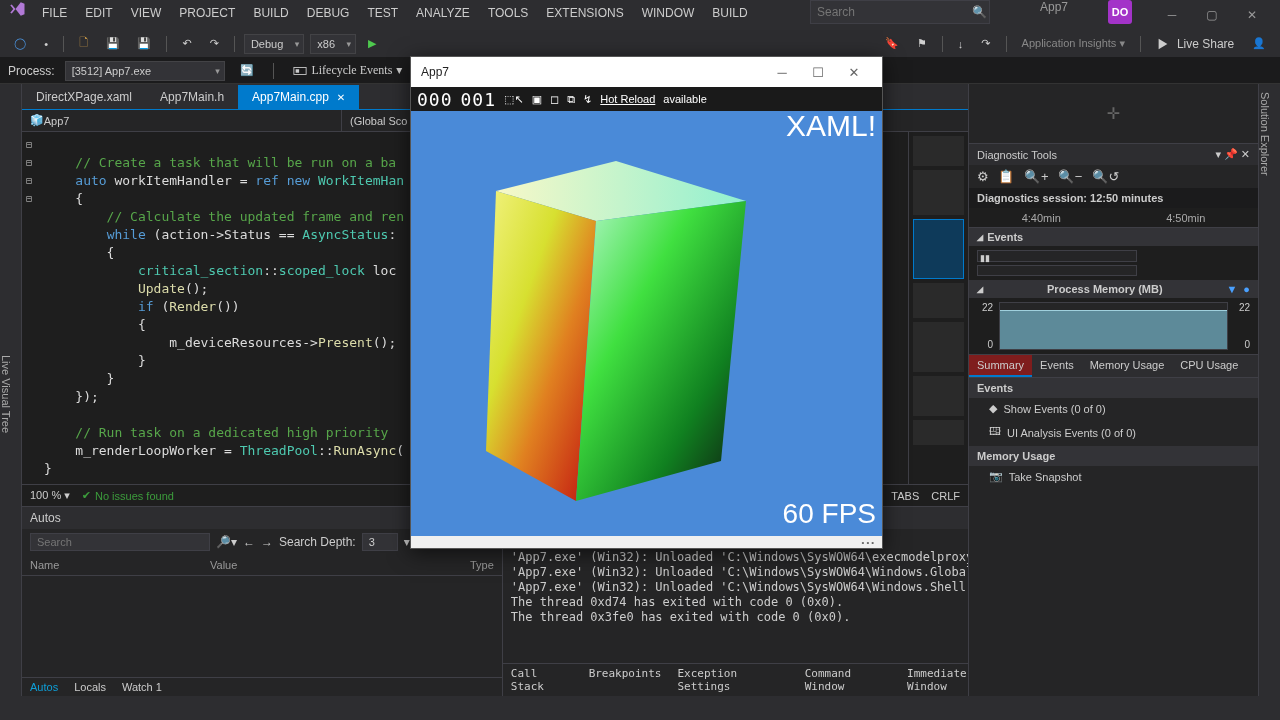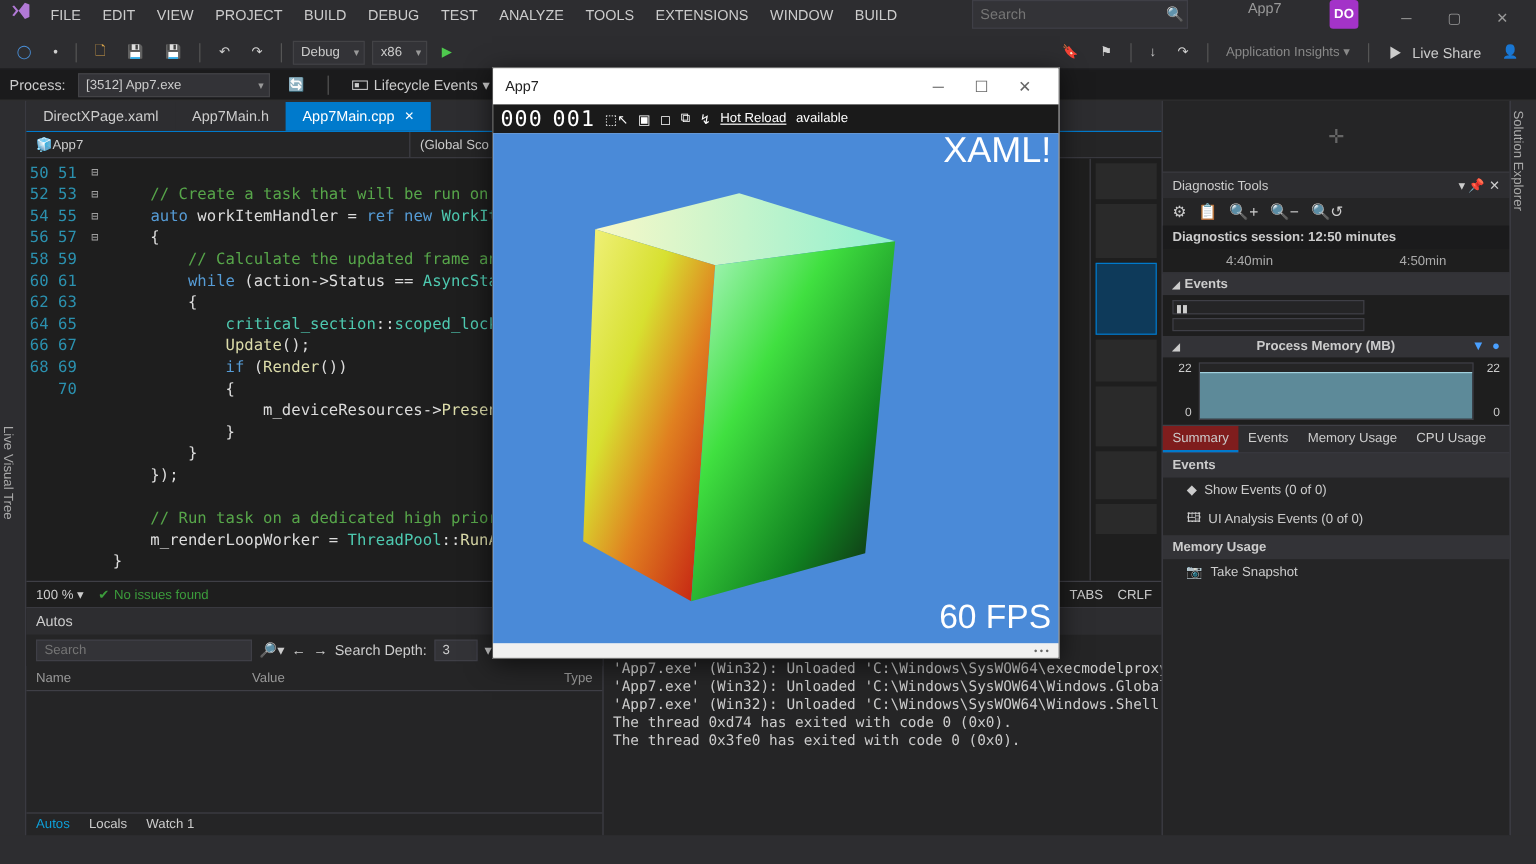--- a/index.html
+++ b/index.html
@@ -15,21 +15,21 @@
 .win-controls { display: flex; gap: 0; }
 .win-controls span { width: 40px; height: 30px; display: flex; align-items: center; justify-content: center; cursor: pointer; color: #999; }
 .toolbar { height: 28px; background: #2d2d30; border-bottom: 1px solid #1b1b1c; display: flex; align-items: center; padding: 0 8px; gap: 6px; }
 .tb-btn { padding: 3px 6px; color: #d0d0d0; font-size: 11px; cursor: pointer; }
 .tb-sep { width: 1px; height: 16px; background: #555; margin: 0 3px; }
 .combo { background: #333337; border: 1px solid #434346; height: 20px; padding: 0 20px 0 6px; display: flex; align-items: center; font-size: 11px; position: relative; }
 .combo::after { content: "▾"; position: absolute; right: 4px; font-size: 9px; color: #999; }
 .play-btn { color: #4ec94e; }
 .processbar { height: 26px; background: #1b1b1c; display: flex; align-items: center; padding: 0 8px; gap: 10px; border-bottom: 1px solid #333; }
 .processbar .label { color: #ccc; font-size: 12px; }
-.lifecycle { display: flex; align-items: center; gap: 4px; padding: 2px 6px; }
+.lifecycle { display: flex; align-items: center; gap: 4px; padding: 2px 6px; font-family: Liberation Serif, serif; }
 .lifecycle svg { width: 14px; height: 14px; }
 .main-area { display: flex; height: calc(100% - 30px - 28px - 26px - 24px); }
 .left-strip { width: 22px; background: #2d2d30; border-right: 1px solid #3f3f46; writing-mode: vertical-lr; text-align: center; padding-top: 8px; font-size: 11px; color: #aaa; }
 .editor-col { flex: 1; display: flex; flex-direction: column; min-width: 0; }
 .tabs { height: 26px; background: #2d2d30; display: flex; align-items: end; border-bottom: 1px solid #007acc; }
 .tab { padding: 5px 14px; background: #2d2d30; color: #ccc; font-size: 12px; cursor: pointer; display: flex; align-items: center; gap: 8px; }
 .tab.active { background: #007acc; color: #fff; }
 .tab .close { font-size: 10px; }
 .navbar { height: 22px; background: #252526; border-bottom: 1px solid #3f3f46; display: flex; align-items: center; }
 .navbar .nb-item { padding: 0 8px; border-right: 1px solid #3f3f46; height: 100%; display: flex; align-items: center; font-size: 11px; }
@@ -196,41 +196,20 @@
           <span class="close">✕</span>
         </div>
     </div>
 
     <div class="navbar">
       <div class="nb-item" style="width:320px">🧊 <span>App7</span></div>
       <div class="nb-item">(Global Sco</div>
     </div>
 
     <div class="code-area">
-      <div class="gutter" id="gutter">50
-51
-52
-53
-54
-55
-56
-57
-58
-59
-60
-61
-62
-63
-64
-65
-66
-67
-68
-69
-70</div>
       <div class="fold" id="fold">
 
 ⊟
 
 
 ⊟
 
 
 
 ⊟
@@ -303,20 +282,29 @@
             <span>📌</span>
             <span>✕</span>
           </span>
         </div>
         <div class="output-body" id="output">The thread 0x3bcc has exited with code 0 (0x0).
 'App7.exe' (Win32): Unloaded 'C:\Windows\SysWOW64\execmodelproxy.dll'
 'App7.exe' (Win32): Unloaded 'C:\Windows\SysWOW64\Windows.Globalization.dll'
 'App7.exe' (Win32): Unloaded 'C:\Windows\SysWOW64\Windows.Shell.ServiceHostBuilder.dll'
 The thread 0xd74 has exited with code 0 (0x0).
 The thread 0x3fe0 has exited with code 0 (0x0).</div>
+        <div class="output-tabs">
+          <span>Call Stack</span>
+          <span>Breakpoints</span>
+          <span>Exception Settings</span>
+          <span>Command Window</span>
+          <span>Immediate Window</span>
+          <span class="active">Output</span>
+          <span>Error List</span>
+        </div>
       </div>
     </div>
   </div>
 
   <div class="right-panel">
     <div style="height:60px;border-bottom:1px solid #3f3f46;display:flex;align-items:center;justify-content:center;color:#666">
       <span style="font-size:16px">✛</span>
     </div>
     <div class="diag-title">
       <span>Diagnostic Tools</span>

